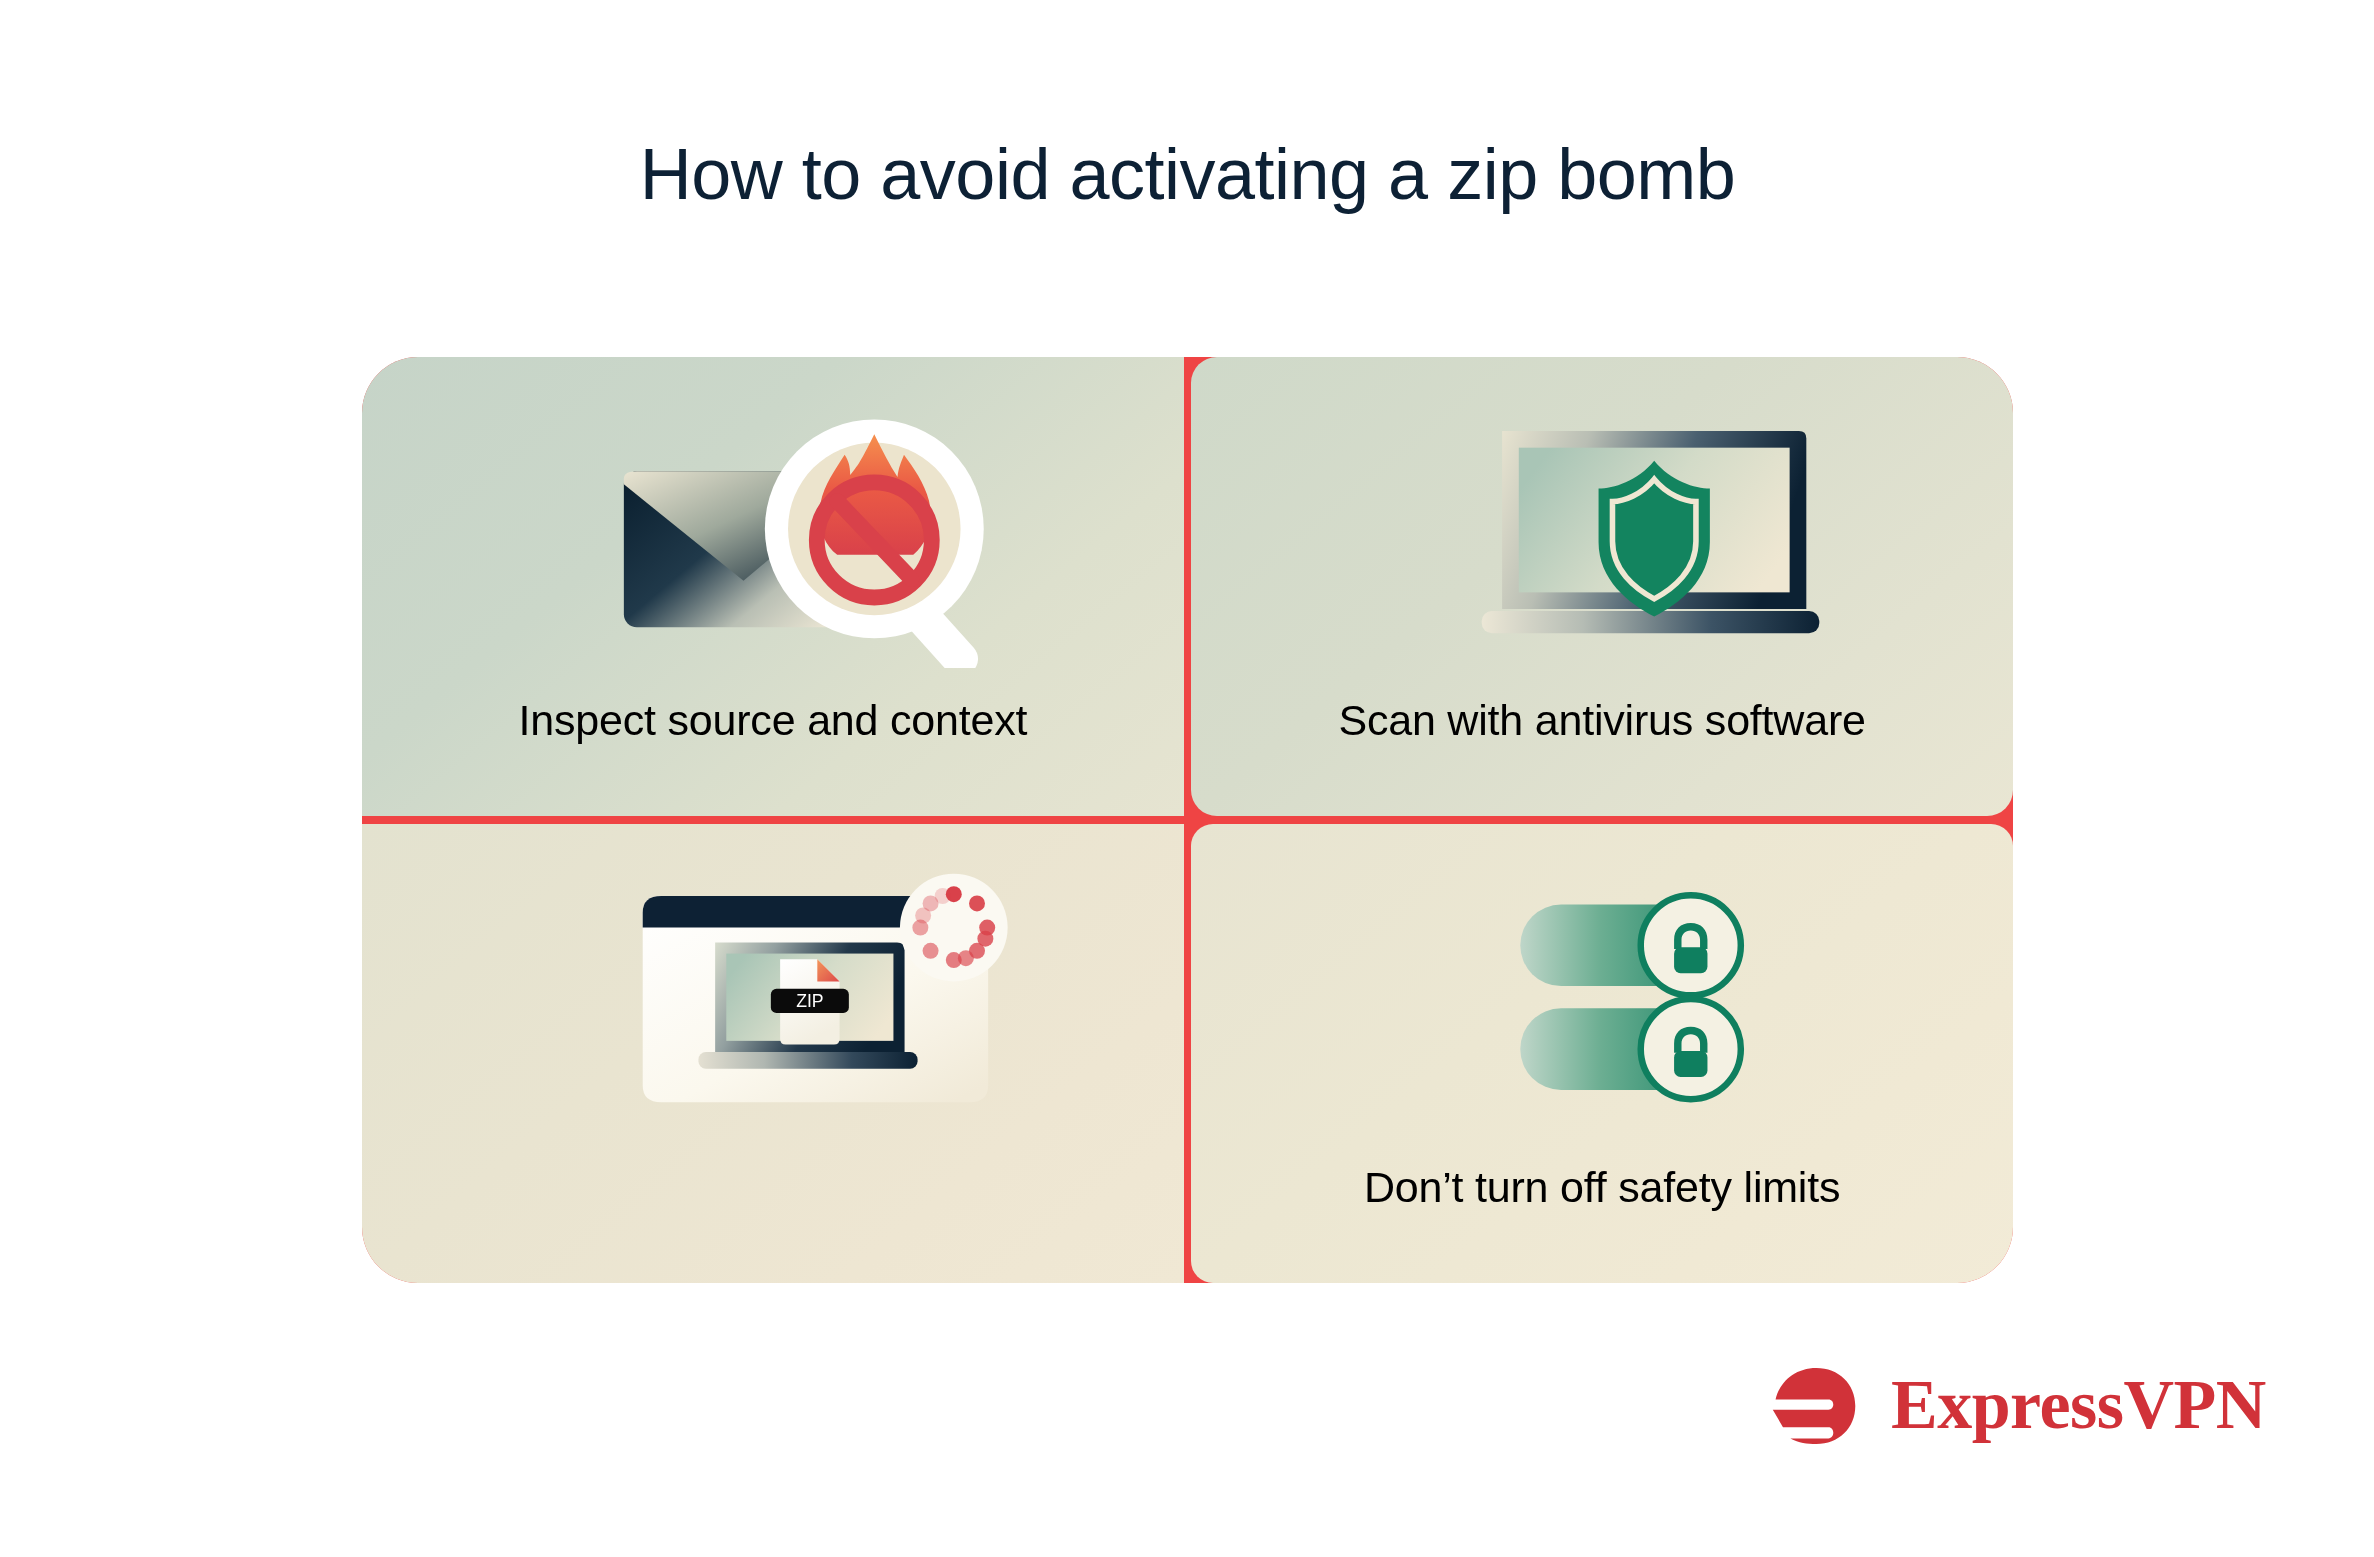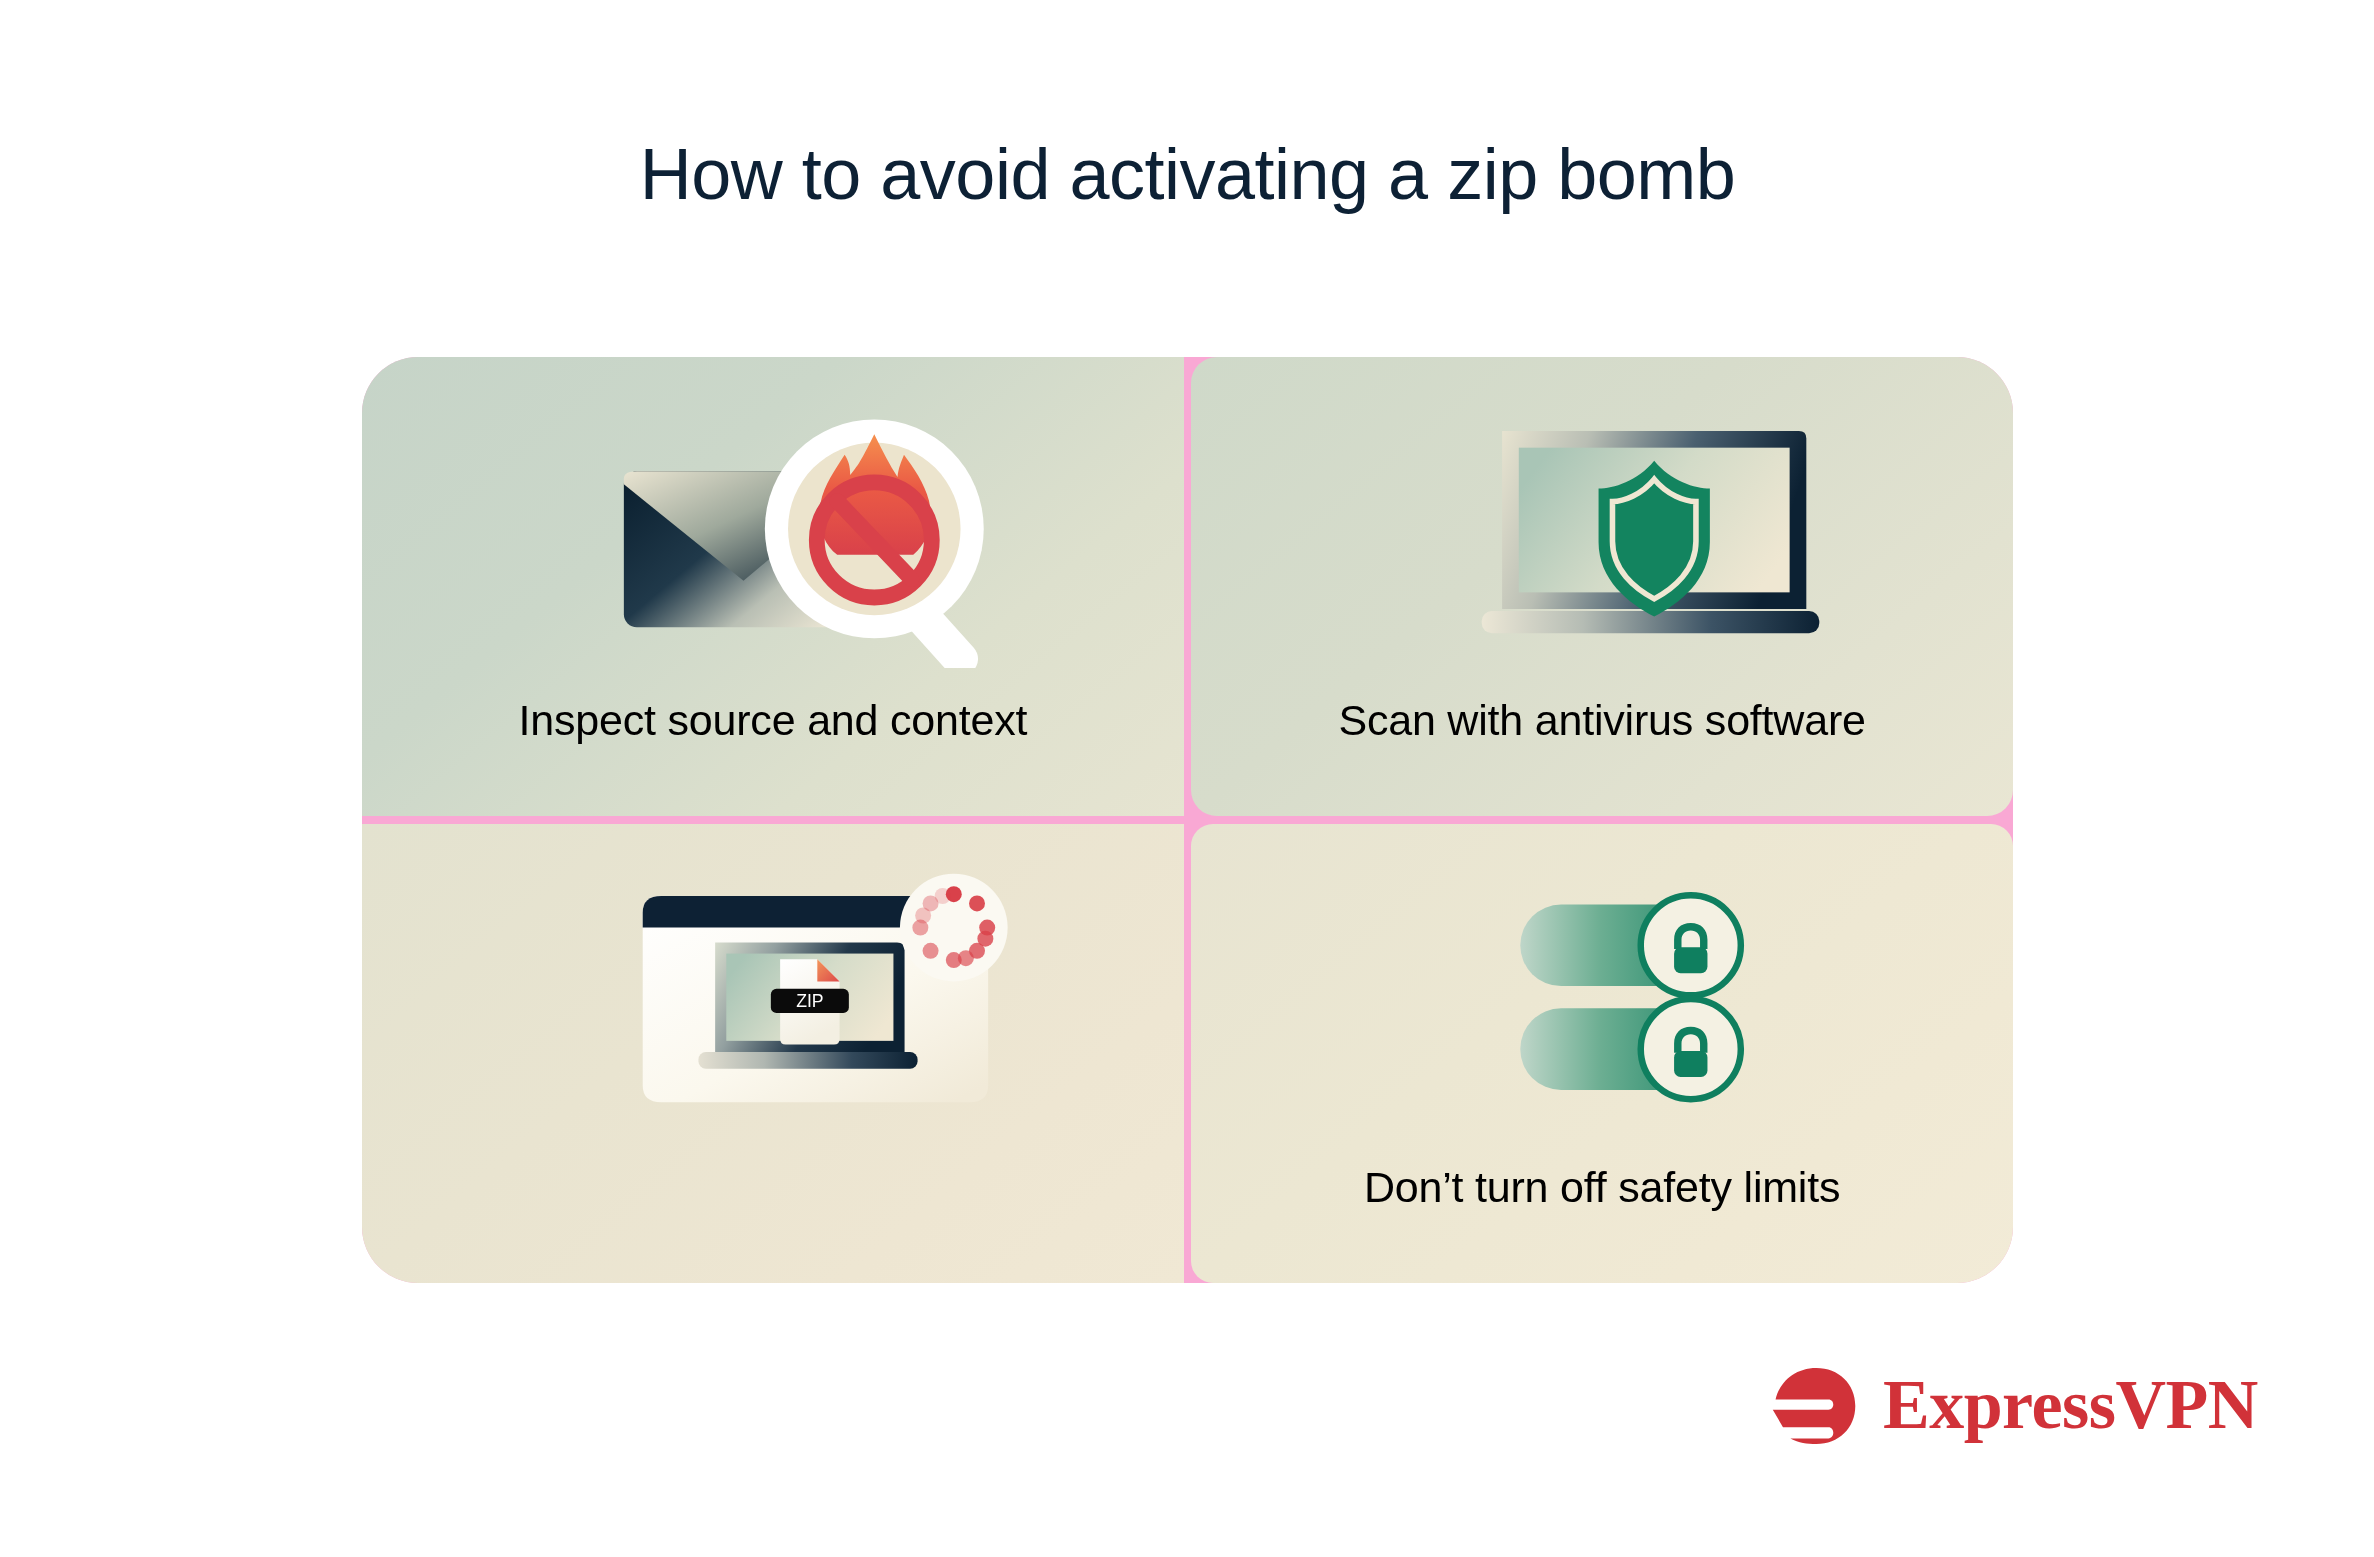--- a/index.html
+++ b/index.html
@@ -36,21 +36,21 @@
     left: 362px;
     top: 357px;
     width: 1651px;
     height: 926px;
     border-radius: 56px;
     overflow: hidden;
     display: grid;
     grid-template-columns: 1fr 1fr;
     grid-template-rows: 1fr 1fr;
     gap: 7.4px;
-    background: #f9a8d4;
+    background: #ef4444;
   }
 
   .card {
     position: relative;
     overflow: hidden;
   }
   .card-tl { background: linear-gradient(140deg, #c6d4c8 0%, #cbd7c9 35%, #dde0cd 70%, #e6e4d1 100%); }
   .card-tr { background: linear-gradient(140deg, #cfd9c9 0%, #d7dccb 40%, #e2e2d0 75%, #e9e6d3 100%); border-radius: 26px; }
   .card-bl { background: linear-gradient(140deg, #e3e2cf 0%, #e9e4d0 40%, #eee6d2 75%, #f0e8d4 100%); }
   .card-br { background: linear-gradient(140deg, #e7e4d1 0%, #ece7d2 40%, #f0e9d4 75%, #f2ebd7 100%); border-radius: 22px; }
@@ -81,21 +81,21 @@
     padding-left: 48px;
   }
 
   
   #brand-logo {
     position: absolute;
     left: 1770px;
     top: 1364px;
     display: flex;
     align-items: center;
-    gap: 24px;
+    gap: 32px;
   }
   #brand-wordmark {
     font-family: "Liberation Serif", "DejaVu Serif", serif;
     font-size: 70px;
     line-height: 70px;
     font-weight: 700;
     color: #d13239;
     letter-spacing: -0.5px;
   }
 </style>

